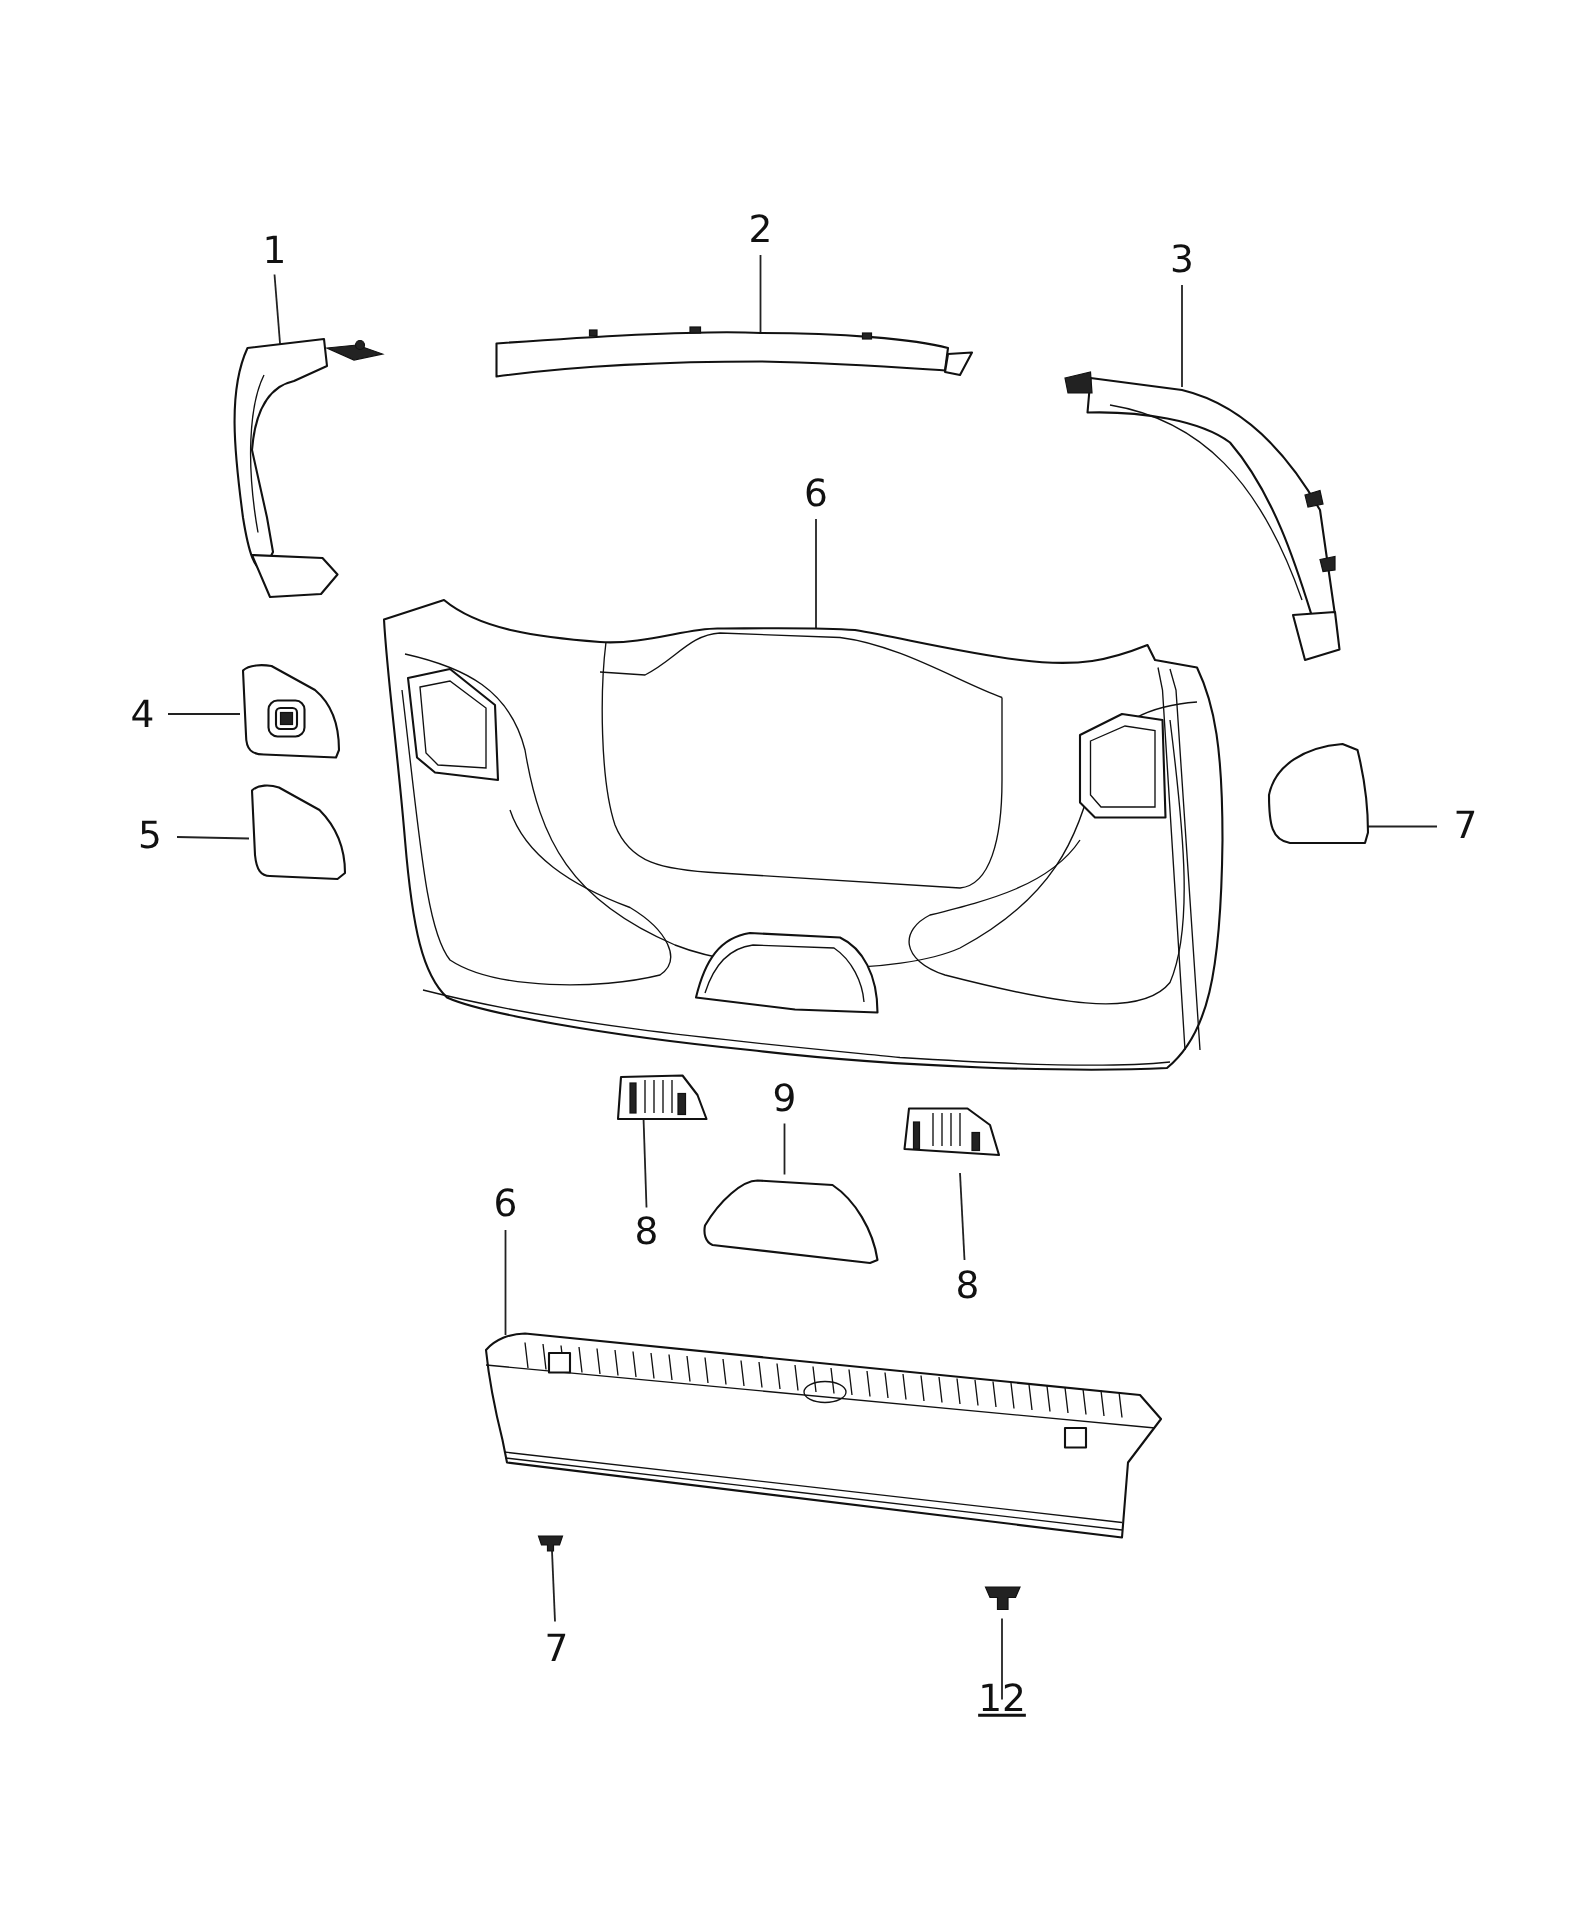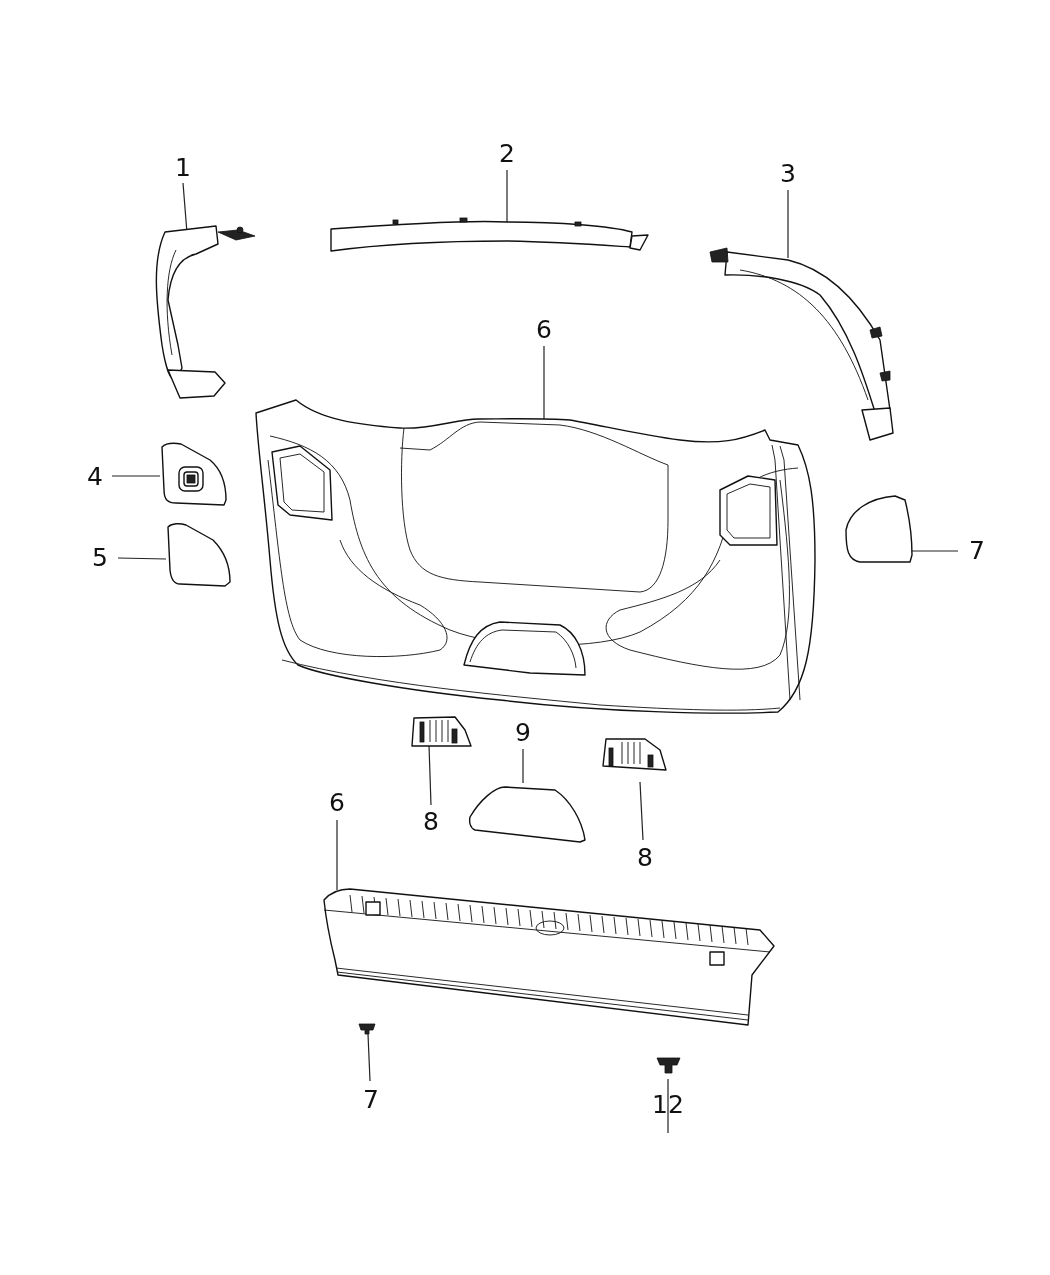--- a/index.html
+++ b/index.html
@@ -133,13 +133,13 @@
 <div class="callout" style="left:788px;top:173px;">3</div>
 <div class="callout" style="left:95px;top:476px;">4</div>
 <div class="callout" style="left:100px;top:557px;">5</div>
 <div class="callout" style="left:544px;top:329px;">6</div>
 <div class="callout" style="left:977px;top:550px;">7</div>
 <div class="callout" style="left:431px;top:821px;">8</div>
 <div class="callout" style="left:645px;top:857px;">8</div>
 <div class="callout" style="left:523px;top:732px;">9</div>
 <div class="callout" style="left:337px;top:802px;">6</div>
 <div class="callout" style="left:371px;top:1099px;">7</div>
-<div class="callout" style="left:668px;top:1104px;">12</div>
+<div class="callout" style="left:668px;top:1132px;text-decoration:underline;">12</div>
 
 </body></html>

